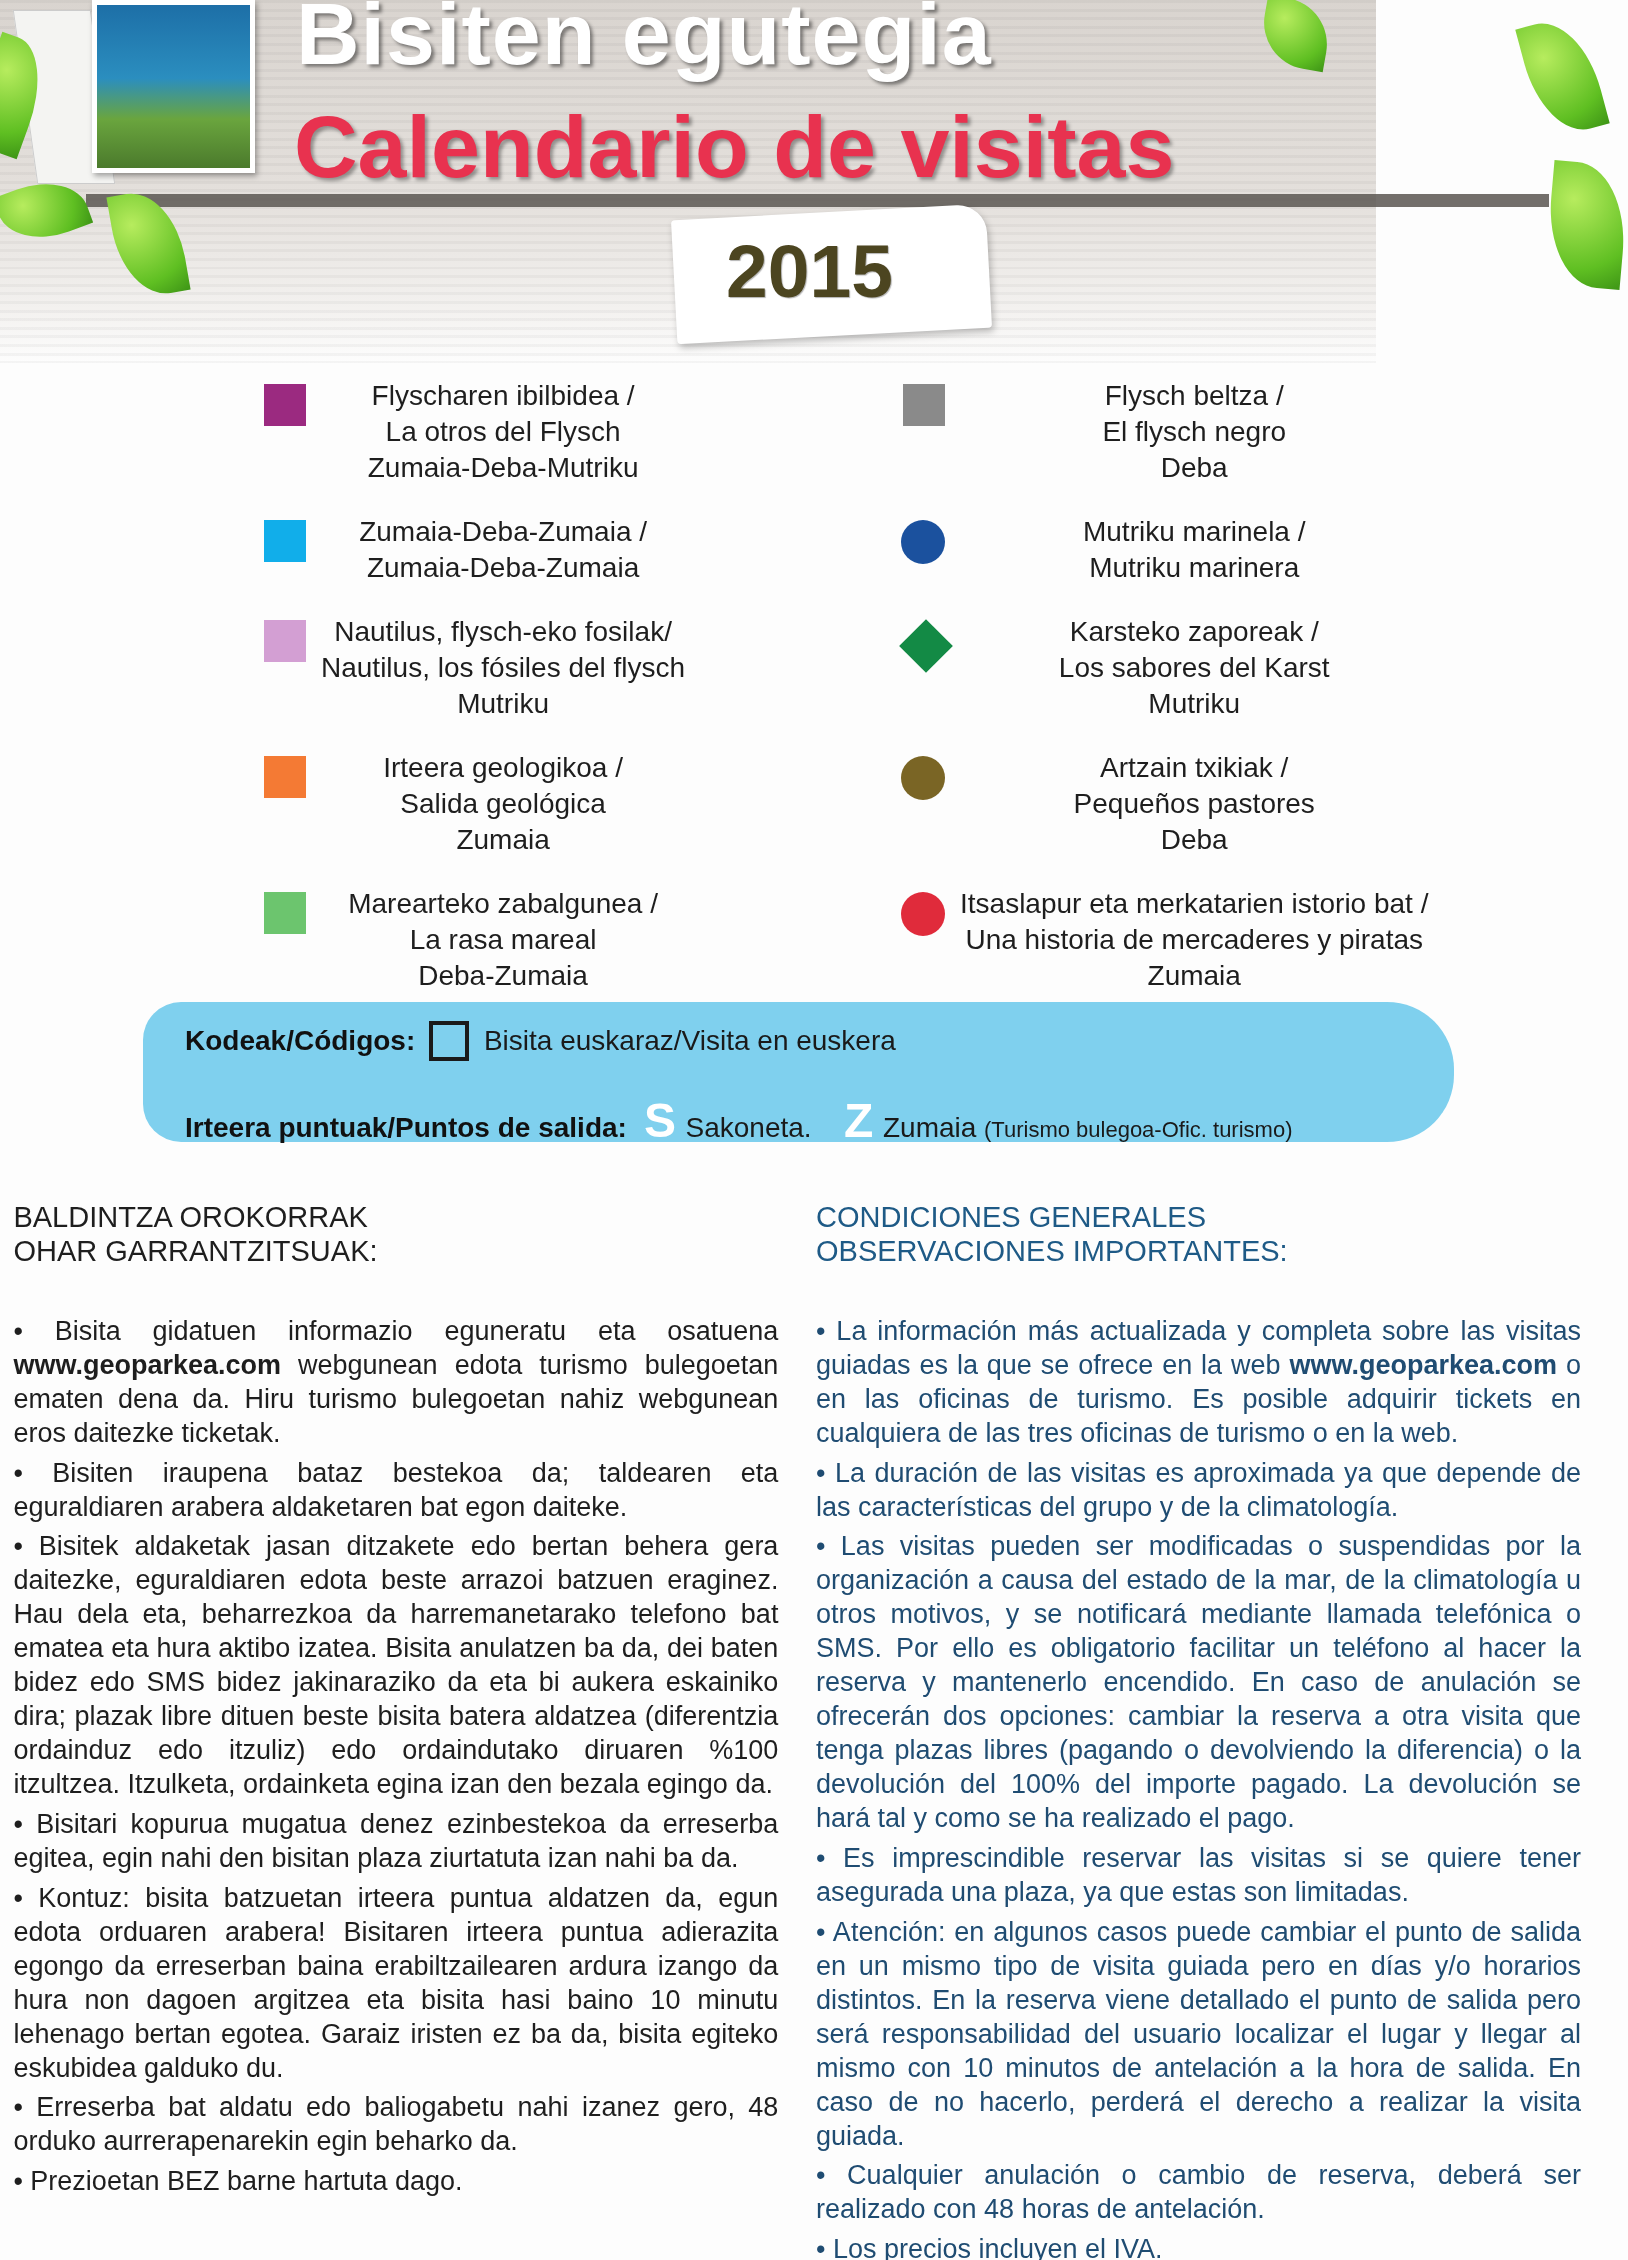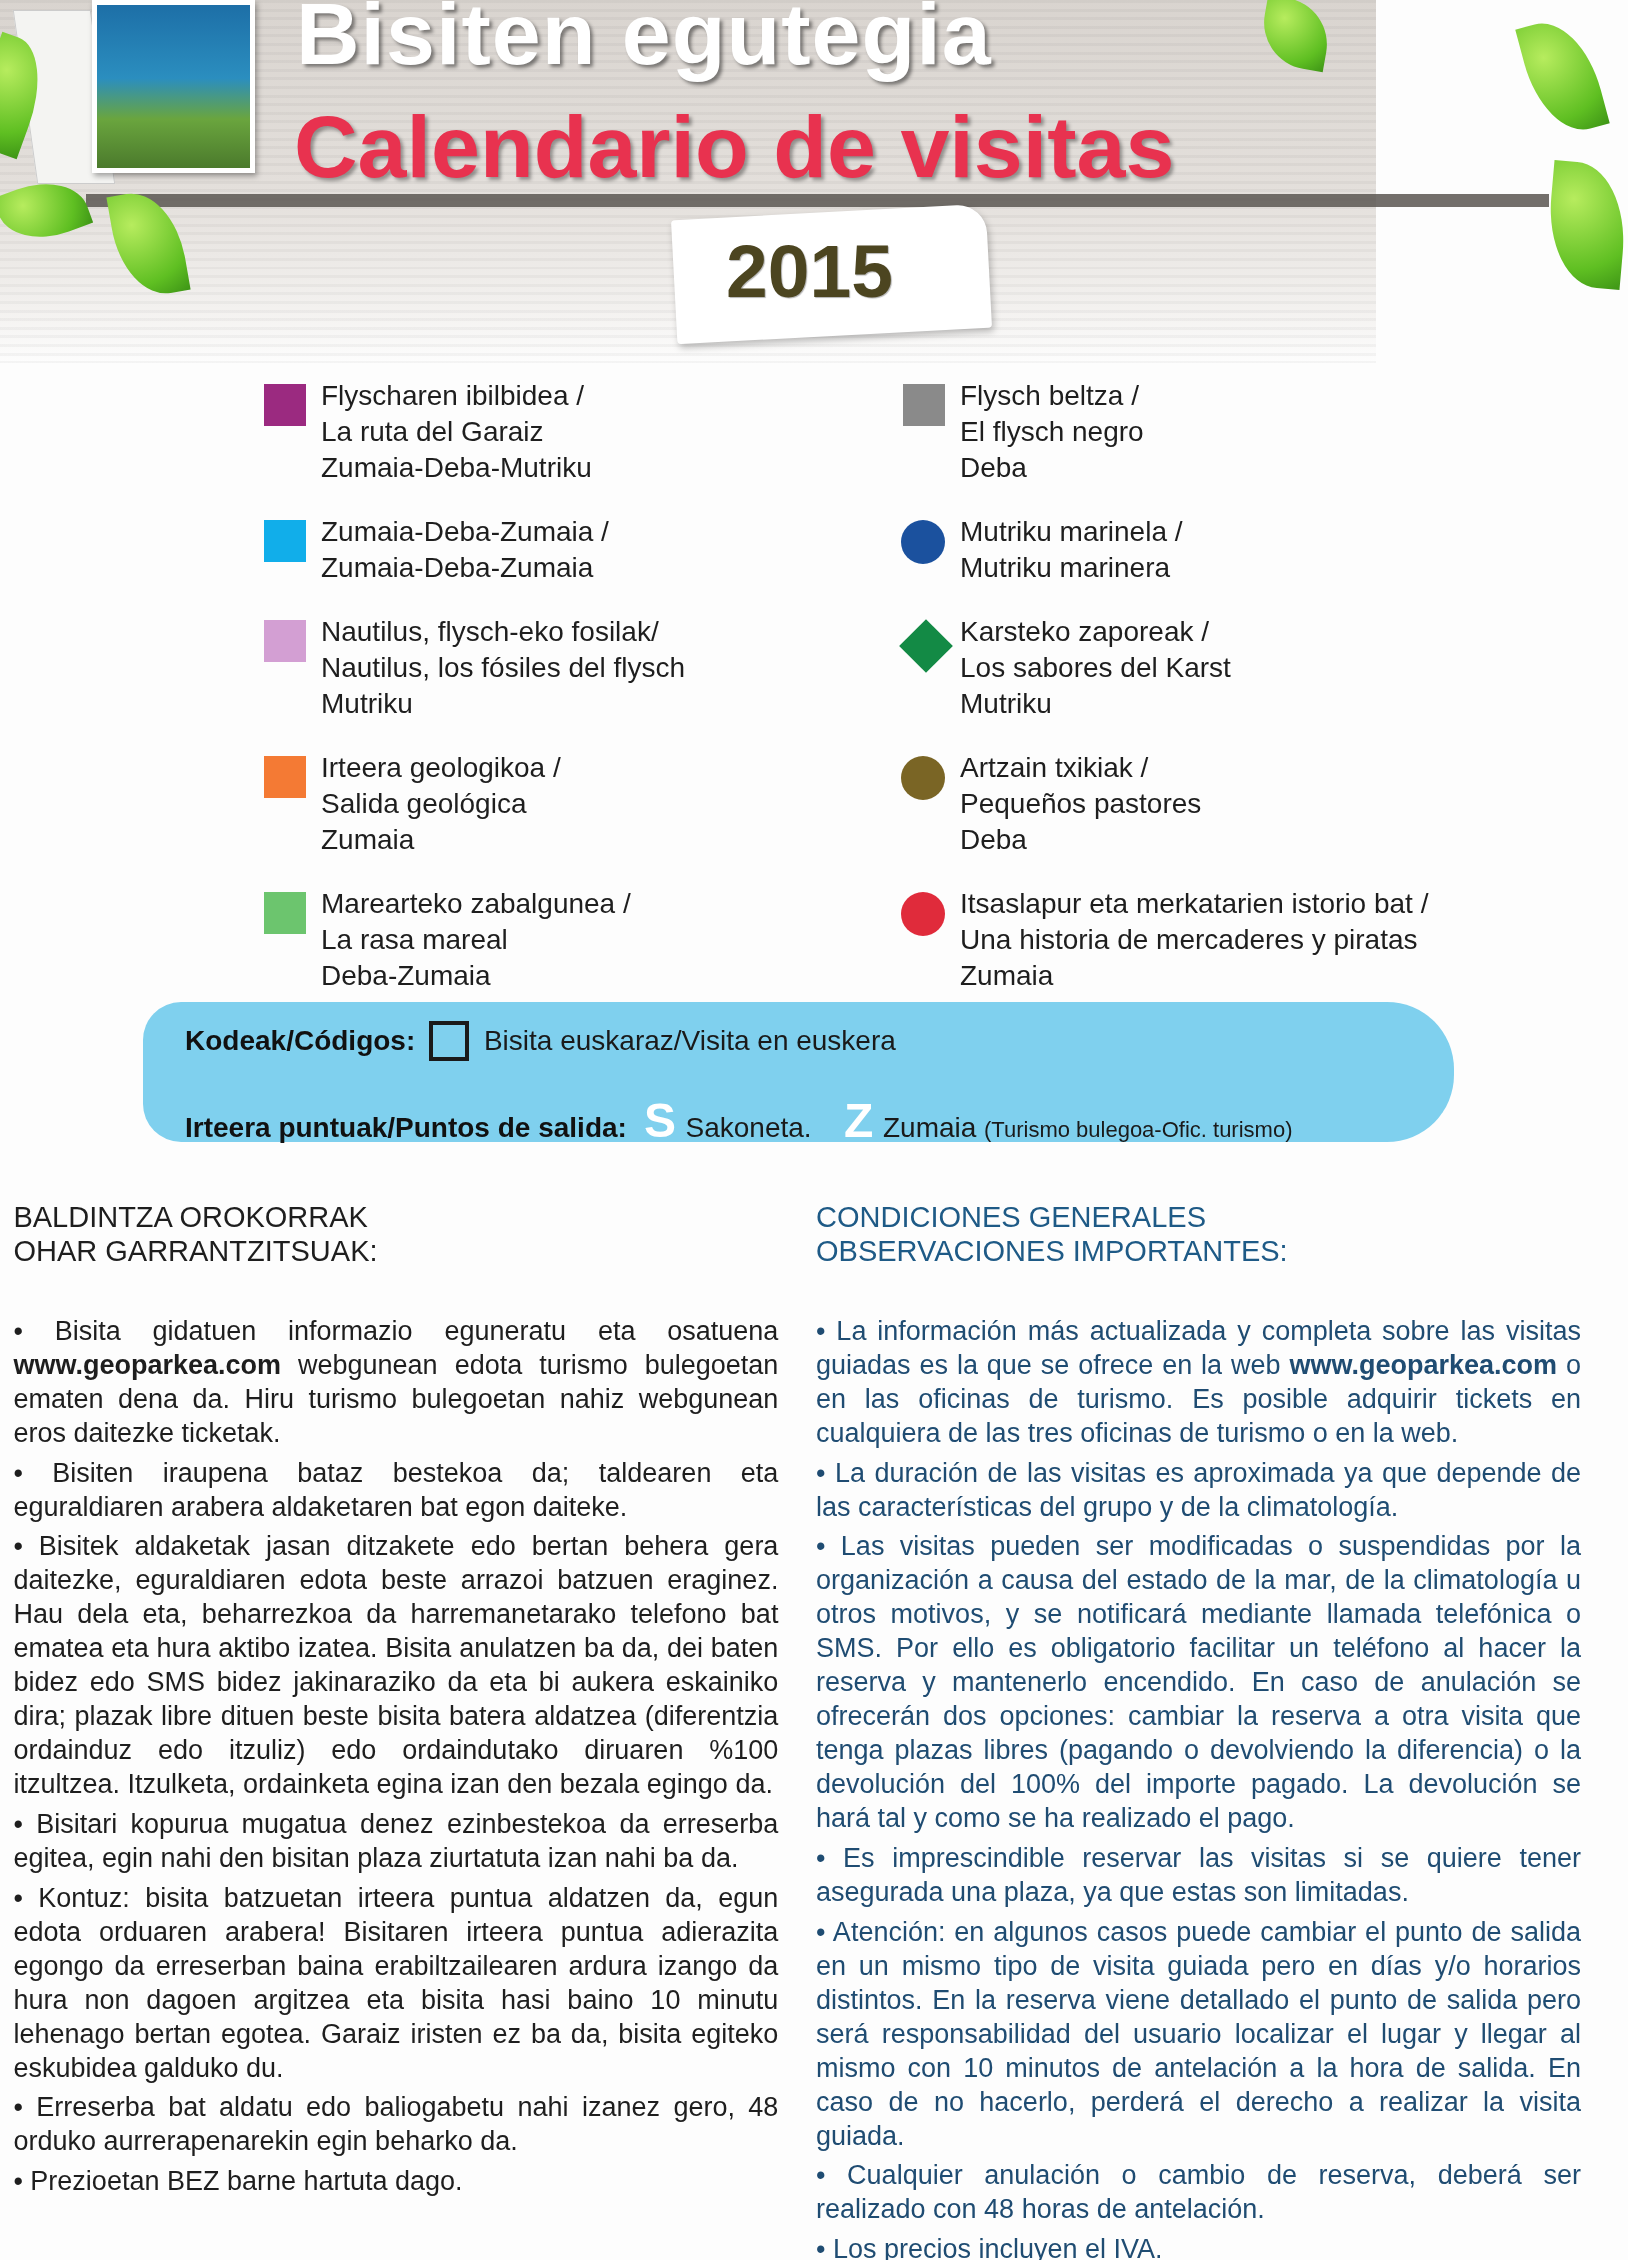--- a/index.html
+++ b/index.html
@@ -20,21 +20,21 @@
   .title-es { position:absolute; left:294px; top:96px; font-size:88px; font-weight:bold; color:#e8324f;
     text-shadow:2.9px 2.9px 3.8px rgba(0,0,0,0.35); white-space:nowrap; }
   .year-tag { position:absolute; left:674px; top:212px; width:315px; height:124px; background:#fff;
     transform:rotate(-3deg); box-shadow:1.9px 3.8px 7.6px rgba(0,0,0,0.25); border-radius:3.8px 29px 3.8px 3.8px; }
   .year { position:absolute; left:726px; top:228px; font-size:75px; font-weight:bold; color:#4c4520;
     text-shadow:1px 1px 1px rgba(0,0,0,0.3); }
 
   .legend-col { position:absolute; top:378px; }
   .legend-left { left:260px; }
   .legend-right { left:899px; }
-  .legend-item { position:relative; padding-left:61px; font-size:28px; line-height:36px; margin-bottom:28px; color:#1e1e1e; }
+  .legend-item { position:relative; padding-left:61px; font-size:28px; line-height:36px; margin-bottom:28px; color:#1e1e1e;text-align:center; }
   .legend-item div { white-space:nowrap; }
   .swatch { position:absolute; left:3.8px; top:5.7px; width:42px; height:42px; }
   .swatch.circle { border-radius:50%; width:44px; height:44px; left:1.9px; }
   .swatch.diamond { width:38px; height:38px; transform:rotate(45deg); left:7.6px; top:13.4px; }
 
   .codes-box { position:absolute; left:143px; top:1002px; width:1311px; height:140px; background:#7fd0ee;
     border-radius:38px 67px 67px 38px; }
   .codes-row1 { position:absolute; left:42px; top:19px; display:flex; align-items:center; white-space:nowrap; }
   .codes-title { font-size:28px; font-weight:bold; color:#111; }
   .euskara-box { width:40px; height:40px; border:4.8px solid #1a1a1a; margin:0 15.3px 0 13.4px; box-sizing:border-box; }
@@ -70,21 +70,21 @@
   <div class="title-eu">Bisiten egutegia</div>
   <div class="title-es">Calendario de visitas</div>
   <div class="year-tag"></div>
   <div class="year">2015</div>
 </div>
 
 <div class="legend-col legend-left" id="legend-left">
     <div class="legend-item">
       <span class="swatch" style="background: rgb(155, 42, 128);"></span>
       <div>Flyscharen ibilbidea /</div>
-      <div>La ruta del Garaiz</div>
+      <div>La otros del Flysch</div>
       <div>Zumaia-Deba-Mutriku</div>
     </div>
     <div class="legend-item">
       <span class="swatch" style="background: rgb(17, 174, 234);"></span>
       <div>Zumaia-Deba-Zumaia /</div>
       <div>Zumaia-Deba-Zumaia</div>
     </div>
     <div class="legend-item">
       <span class="swatch" style="background: rgb(211, 159, 211);"></span>
       <div>Nautilus, flysch-eko fosilak/</div>

